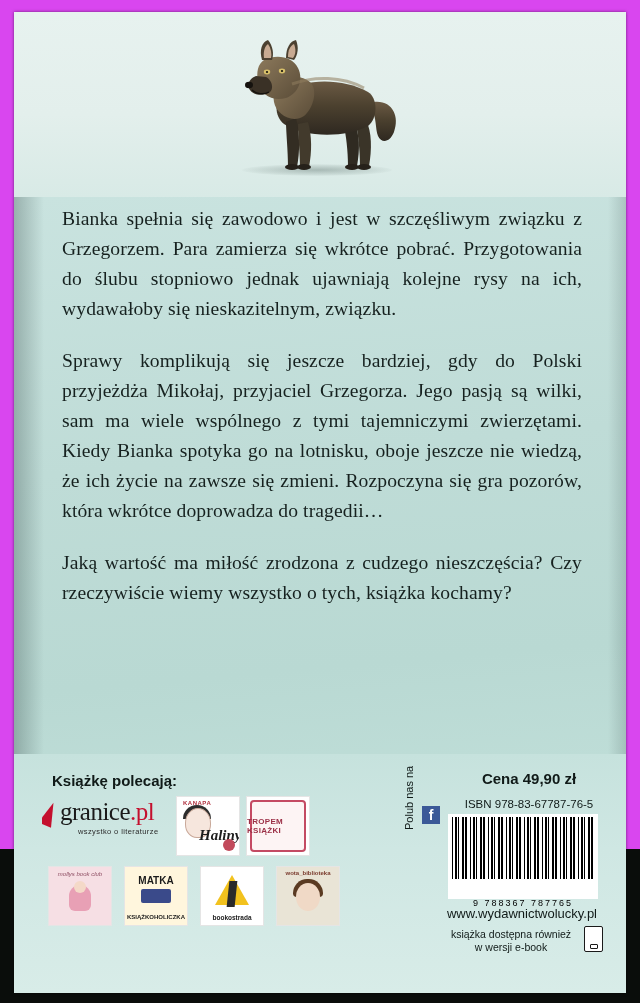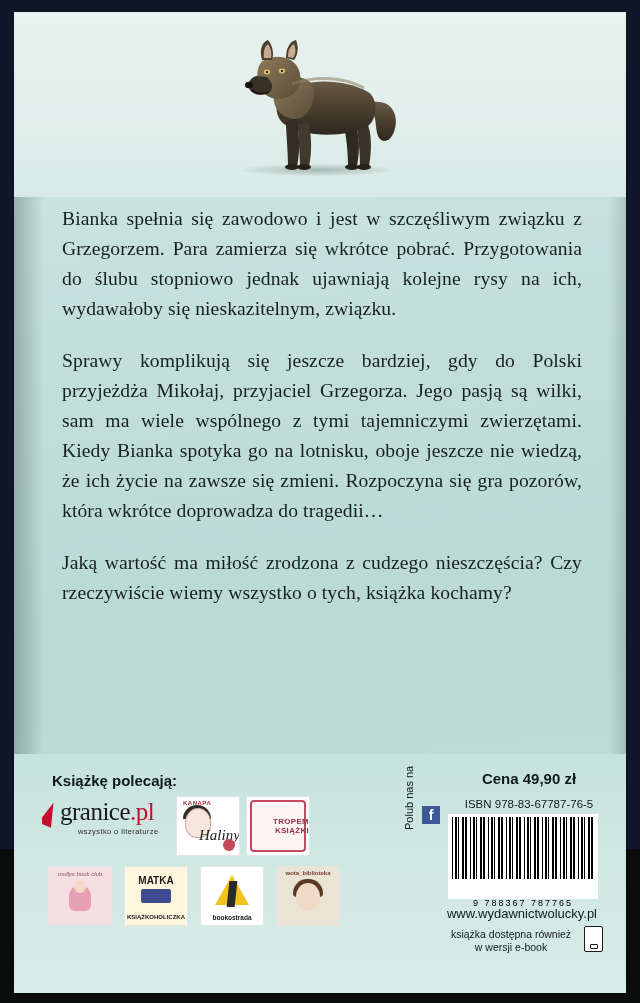--- a/index.html
+++ b/index.html
@@ -12,21 +12,21 @@
     height: 1003px;
     overflow: hidden;
     font-family: "Liberation Serif", serif;
   }
   .page {
     position: absolute;
     left: 0; top: 0;
     width: 640px;
     height: 849px;
     box-sizing: border-box;
-    background: #0f172a;
+    background: #d946ef;
   }
   
   .cover {
     position: absolute;
     left: 14px;
     top: 12px;
     width: 612px;
     height: 981px;
     background: linear-gradient(175deg, #cfe6e2 0%, #c9e3df 18%, #bfdcd7 45%, #b9d9d3 66%, #bfded8 80%, #cbe7e2 100%);
     box-shadow: 0 0 3px rgba(0,0,0,0.5);
@@ -177,35 +177,35 @@
     border-radius:50% 50% 45% 45%;
     background:#f6e6dd; border:1px solid #c9a99a;
   }
   .lb-halina .hl-hair {
     position:absolute; left:6px; top:8px; width:28px; height:14px;
     border-radius:14px 14px 0 0; background:#2c2c2c;
   }
   .lb-halina .hl-sig {
     position:absolute; left:22px; top:30px;
     font-family:"Liberation Serif", serif; font-style:italic;
-    font-size:15px; color:#1d1d1d;
+    font-size:15px; color:#1d1d1d;font-weight:bold;
   }
   .lb-halina .hl-dot {
     position:absolute; right:4px; bottom:4px; width:12px; height:12px;
     border-radius:50%; background:#c24a5b;
   }
 
   .lb-tropem { width: 62px; height: 58px; }
   .lb-tropem .tr-bg {
     position:absolute; inset:3px; border:2px solid #c44a63; border-radius:4px;
     background:#fdf4f4;
   }
   .lb-tropem .tr-txt {
-    position:absolute; left:0; right:0; top:20px; text-align:right;
-    font-size:8px; color:#9c3047; font-weight:bold; letter-spacing:.3px;margin-left:8px;
+    position:absolute; left:0; right:0; top:20px; text-align:left;
+    font-size:8px; color:#9c3047; font-weight:bold; letter-spacing:.3px;
   }
 
   .lb-small { width: 62px; height: 58px; }
   .lb-pink .pk-bg { position:absolute; inset:0; background:#f6dfe4; }
   .lb-pink .pk-top { position:absolute; left:0; right:0; top:4px; text-align:center; font-size:6px; color:#8d4d62; font-style:italic;}
   .lb-pink .pk-girl { position:absolute; left:20px; top:18px; width:22px; height:26px; border-radius:11px 11px 6px 6px; background:#e8a0b5; }
   .lb-pink .pk-head { position:absolute; left:25px; top:14px; width:12px; height:12px; border-radius:50%; background:#f4d9c8; }
 
   .lb-matka .mk-bg { position:absolute; inset:0; background:#fff6dd; }
   .lb-matka .mk-t1 { position:absolute; left:0; right:0; top:8px; text-align:center; font-size:10px; font-weight:bold; color:#1a1a1a; }

